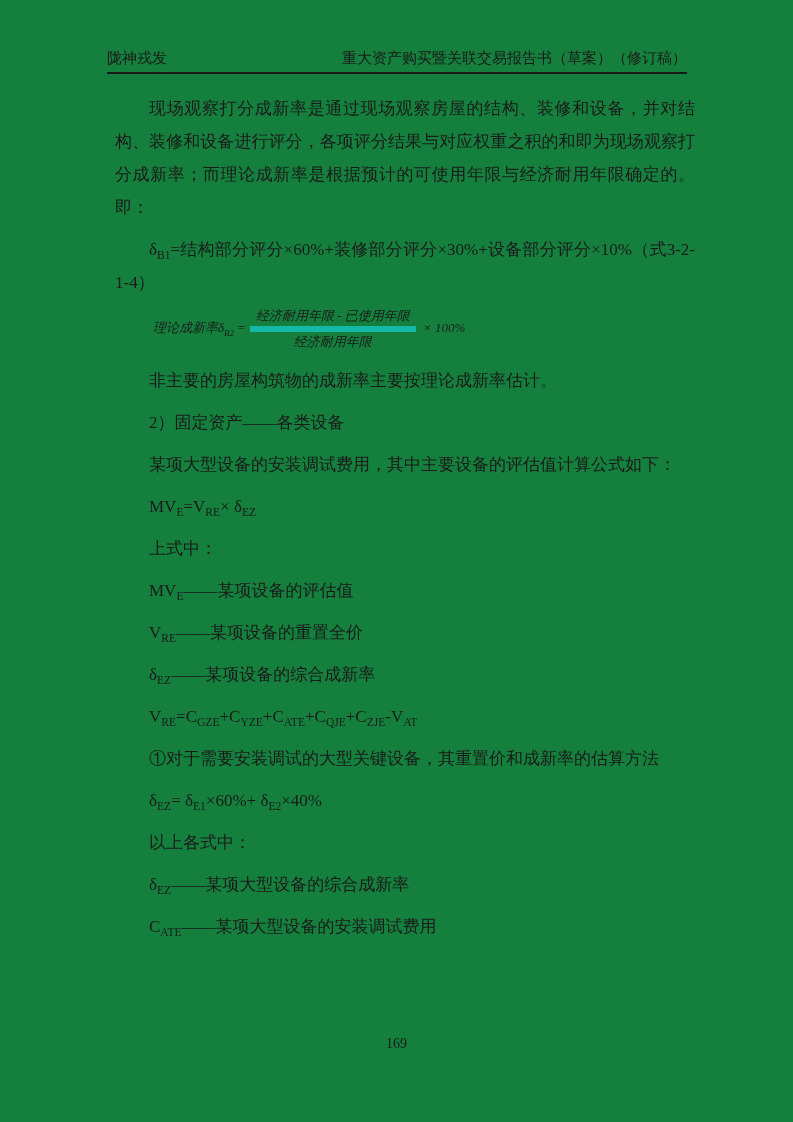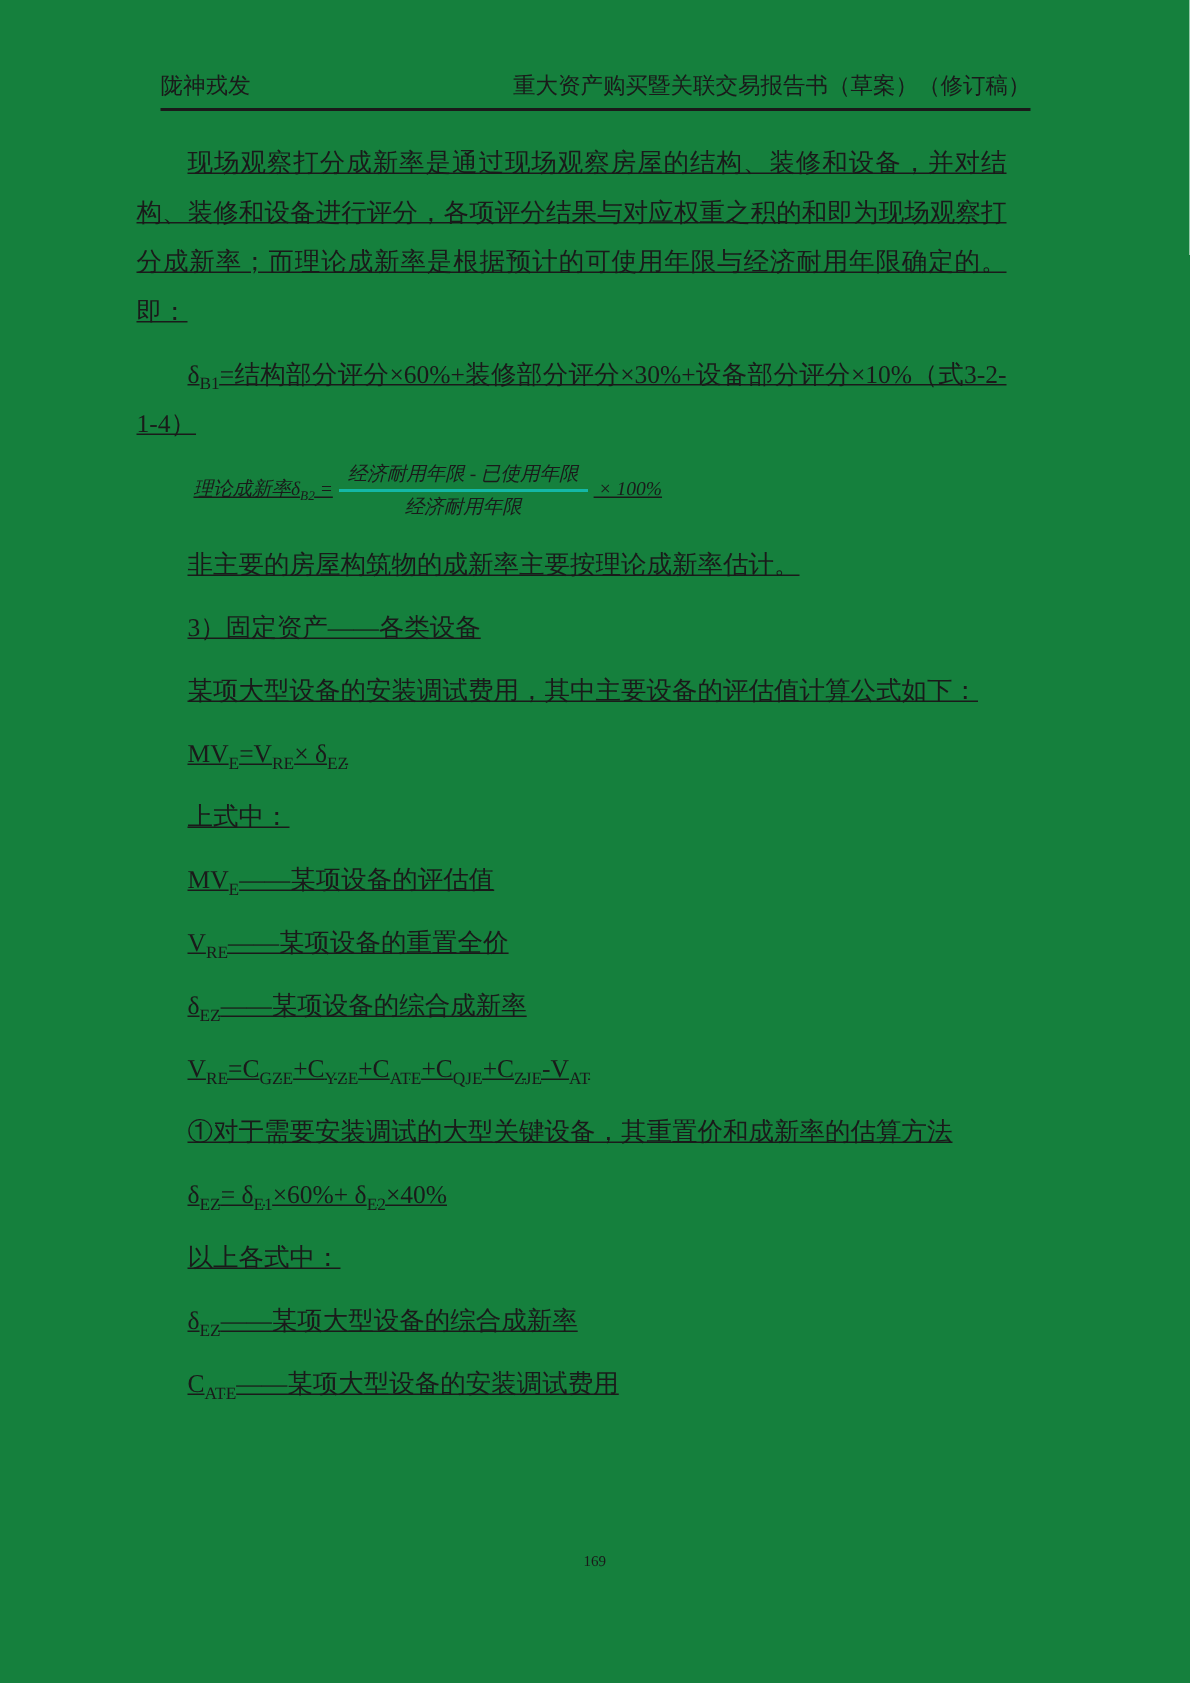--- a/index.html
+++ b/index.html
@@ -13,63 +13,63 @@
     overflow:hidden;
   }
   .header {
     position:absolute; top:48px; left:107px; right:106px;
     display:flex; justify-content:space-between; align-items:flex-end;
     font-size:15px; line-height:20px;
     border-bottom:2px solid #1a1a1a;
     padding-bottom:4px;
   }
   .content {
-    position:absolute; top:92px; left:91px; width:580px;text-decoration:underline;
+    position:absolute; top:92px; left:115px; width:580px;
   }
   .body {
     font-size:17px; line-height:33px;
     margin:0 0 9px 0;
     text-align:justify;
     text-justify:inter-ideograph;
   }
   .indent { text-indent:34px; }
   sub { font-size:68%; line-height:0; letter-spacing:0; }
   .formula {
     font-size:13px; line-height:16px;
     margin:6px 0 14px 0;
     padding-left:38px;
     font-style:italic;
   }
   .frac {
     display:inline-block; vertical-align:middle;
     text-align:center; margin:0 4px;
   }
-  .frac .num { display:block; border-bottom:2px solid #14b8a6; padding:0 6px 2px 6px; }
+  .frac .num { display:block; border-bottom:6px solid #14b8a6; padding:0 6px 2px 6px; }
   .frac .den { display:block; padding-top:2px; }
   .footer {
     position:absolute; top:1036px; left:0; width:100%;
-    text-align:center; font-size:10px;
+    text-align:center; font-size:14px;
   }
 </style>
 </head>
 <body>
 
 <div class="page">
 
   <div class="header">
     <span>陇神戎发</span>
     <span>重大资产购买暨关联交易报告书（草案）（修订稿）</span>
   </div>
 
   <div class="content">
       <div class="body indent">现场观察打分成新率是通过现场观察房屋的结构、装修和设备，并对结构、装修和设备进行评分，各项评分结果与对应权重之积的和即为现场观察打分成新率；而理论成新率是根据预计的可使用年限与经济耐用年限确定的。即：</div>
       <div class="body indent">δ<sub>B1</sub>=结构部分评分×60%+装修部分评分×30%+设备部分评分×10%（式3-2-1-4）</div>
       <div class="formula">理论成新率δ<sub>B2</sub> =<span class="frac"><span class="num">经济耐用年限 - 已使用年限</span><span class="den">经济耐用年限</span></span> × 100%</div>
       <div class="body indent">非主要的房屋构筑物的成新率主要按理论成新率估计。</div>
-      <div class="body indent">3）固定资产——各类设备</div>
+      <div class="body indent">2）固定资产——各类设备</div>
       <div class="body indent">某项大型设备的安装调试费用，其中主要设备的评估值计算公式如下：</div>
       <div class="body indent">MV<sub>E</sub>=V<sub>RE</sub>× δ<sub>EZ</sub></div>
       <div class="body indent">上式中：</div>
       <div class="body indent">MV<sub>E</sub>——某项设备的评估值</div>
       <div class="body indent">V<sub>RE</sub>——某项设备的重置全价</div>
       <div class="body indent">δ<sub>EZ</sub>——某项设备的综合成新率</div>
       <div class="body indent">V<sub>RE</sub>=C<sub>GZE</sub>+C<sub>YZE</sub>+C<sub>ATE</sub>+C<sub>QJE</sub>+C<sub>ZJE</sub>-V<sub>AT</sub></div>
       <div class="body indent">①对于需要安装调试的大型关键设备，其重置价和成新率的估算方法</div>
       <div class="body indent">δ<sub>EZ</sub>= δ<sub>E1</sub>×60%+ δ<sub>E2</sub>×40%</div>
       <div class="body indent">以上各式中：</div>

